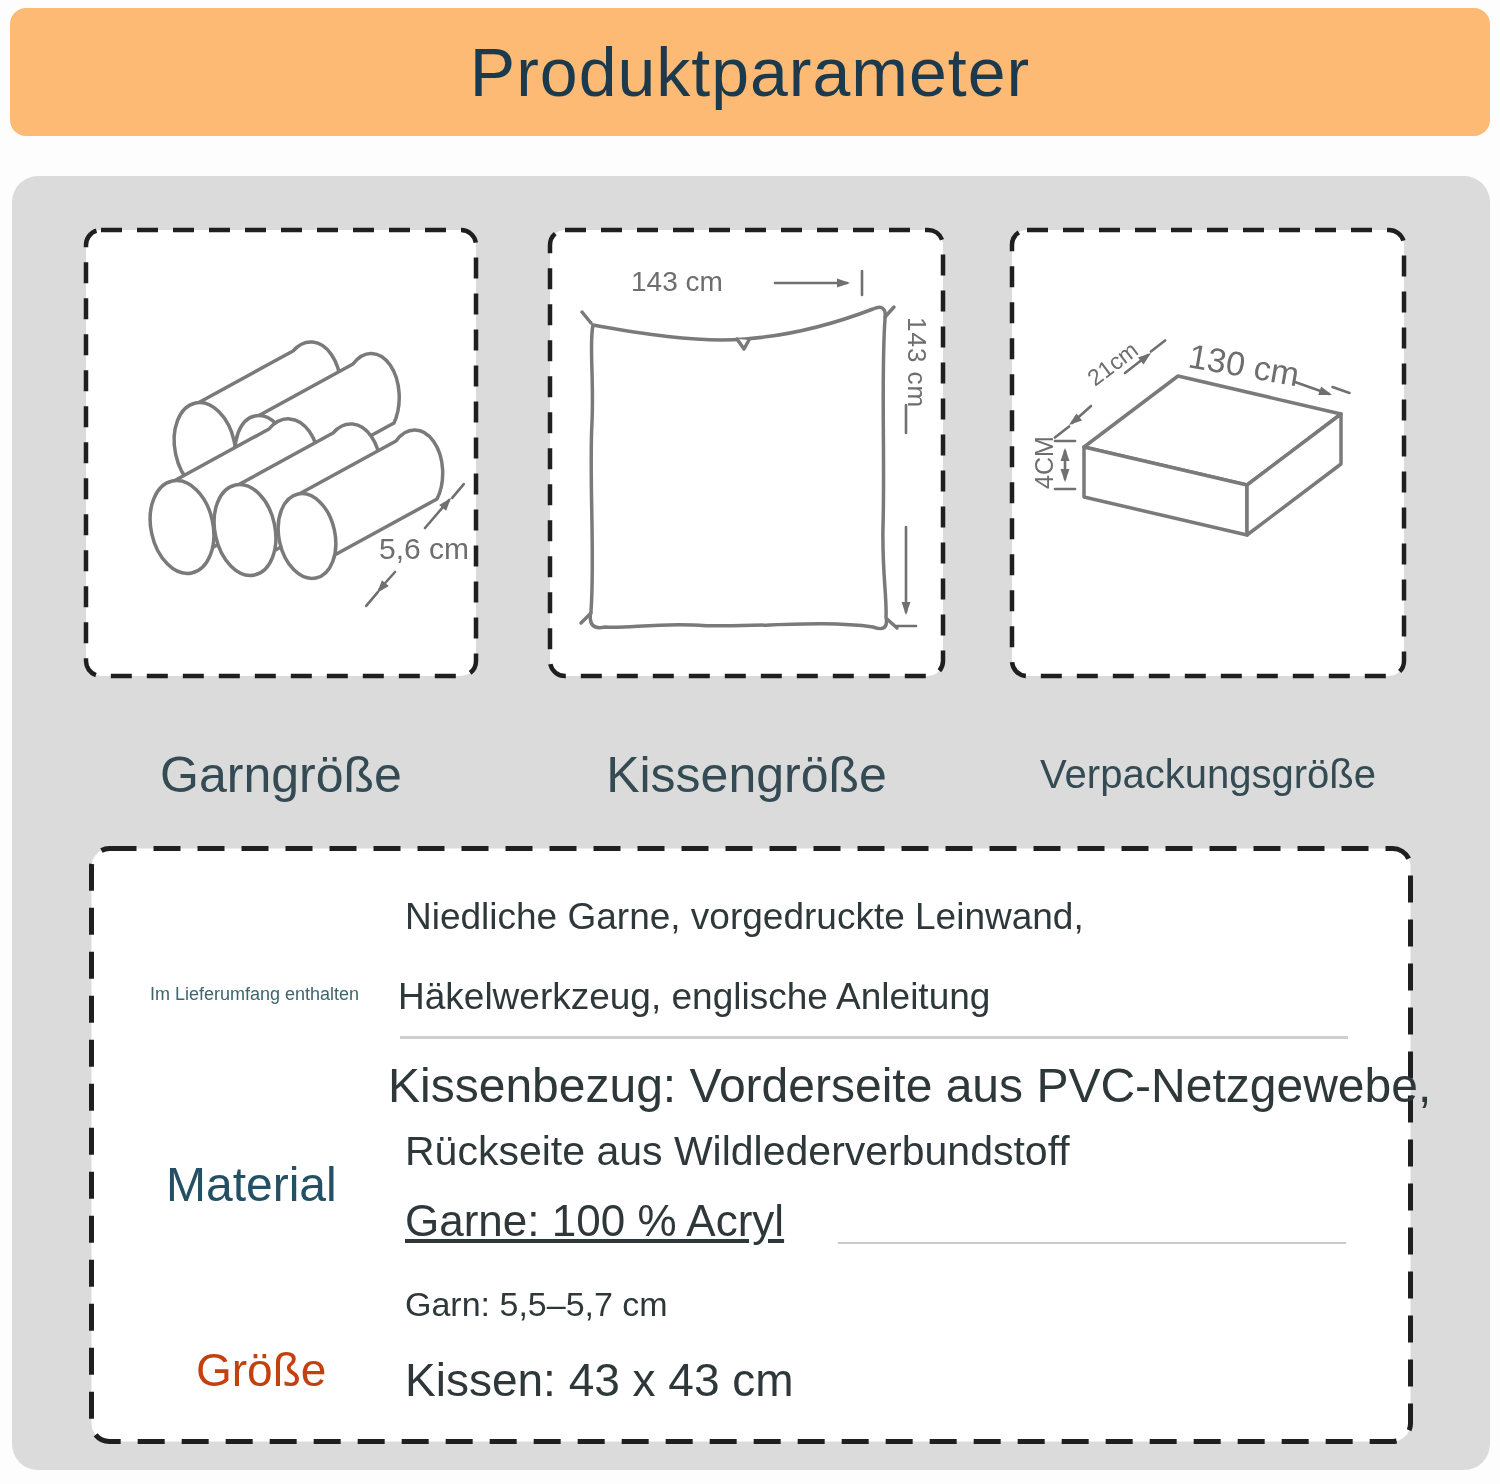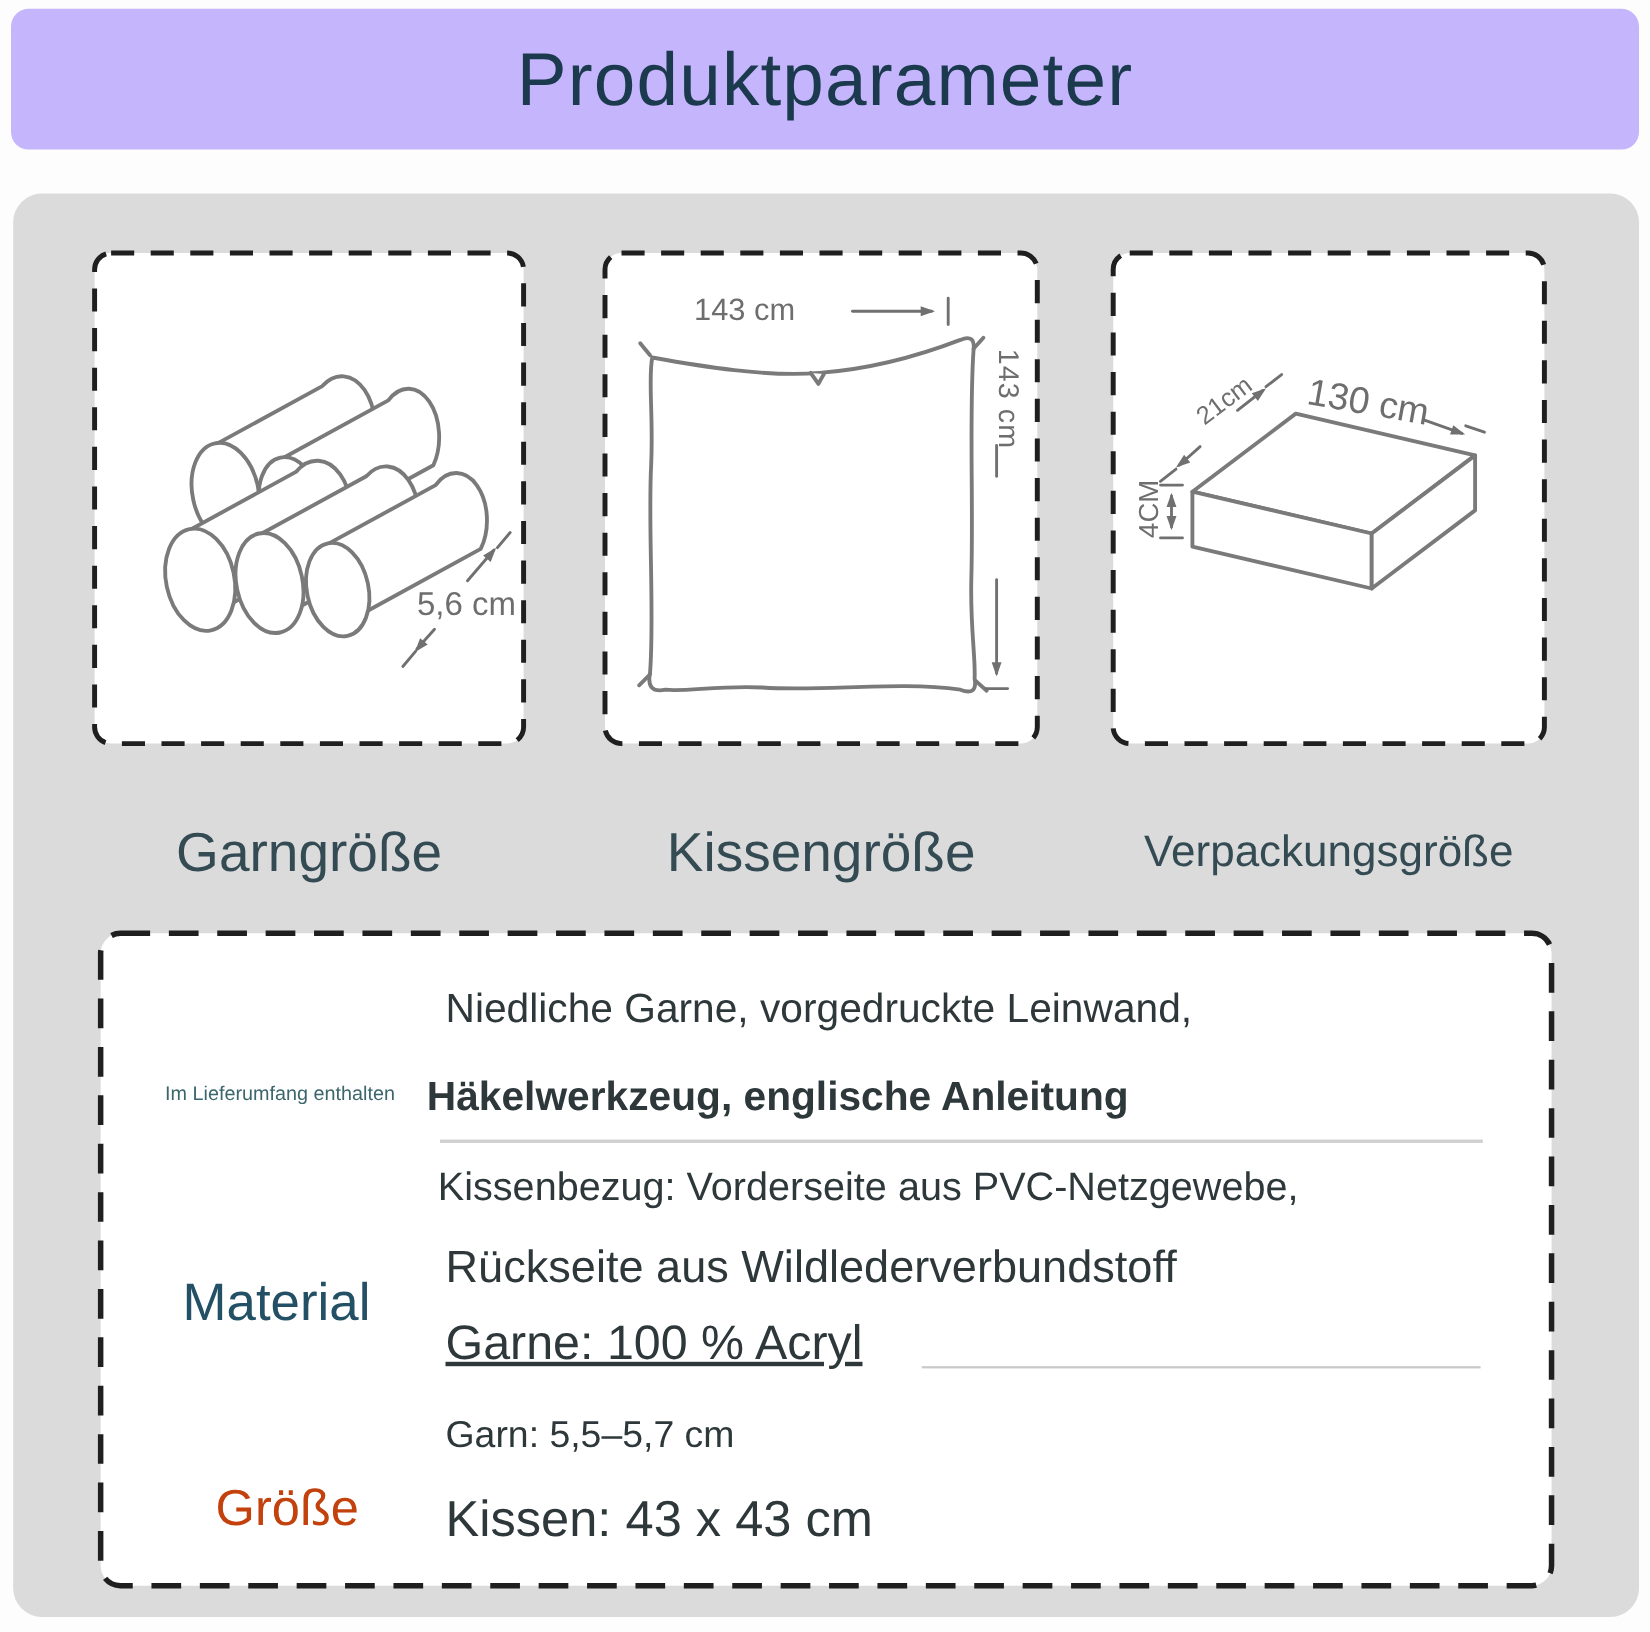--- a/index.html
+++ b/index.html
@@ -2,21 +2,21 @@
 <html><head>
 <meta charset="utf-8">
 <style>
   html,body{margin:0;padding:0;background:#ffffff;}
   .page{
     position:relative;width:1500px;height:1484px;background:#fdfdfd;overflow:hidden;
     font-family:"Liberation Sans", sans-serif;
   }
   .abs{position:absolute;}
   .header-bar{
-    left:10px;top:8px;width:1480px;height:128px;background:#c4b5fd;border-radius:16px;
+    left:10px;top:8px;width:1480px;height:128px;background:#fdba74;border-radius:16px;
     display:flex;align-items:center;justify-content:center;
   }
   .header-title{
     font-size:68px;font-weight:500;color:#1c3a4d;letter-spacing:1px;
   }
   .panel{
     left:12px;top:176px;width:1478px;height:1294px;background:#dbdbdb;border-radius:26px;
   }
   .card{background:transparent;}
   .card svg{position:absolute;left:0;top:0;}
@@ -181,26 +181,26 @@
   <div class="abs caption" style="left:547px;top:746px;width:399px;font-size:50px;">Kissengröße</div>
   <div class="abs caption" style="left:1009px;top:752px;width:398px;font-size:40px;">Verpackungsgröße</div>
 
   <div class="abs spec-box" style="left:88px;top:845px;width:1326px;height:600px;">
     <svg width="1326" height="600" viewBox="0 0 1326 600" style="position:absolute;left:0;top:0;">
       <rect class="dash-rect" x="3.5" y="3.5" width="1319" height="593" rx="18" stroke-width="5" stroke-dasharray="27 17"></rect>
     </svg>
 
     <div class="abs spec-label" style="left:62px;top:139px;font-size:18px;color:#3c656c;">Im Lieferumfang enthalten</div>
     <div class="abs spec-line" style="left:317px;top:51px;font-size:37px;">Niedliche Garne, vorgedruckte Leinwand,</div>
-    <div class="abs spec-line" style="left:300px;top:131px;font-size:37px;font-weight:bold;">Häkelwerkzeug, englische Anleitung</div>
+    <div class="abs spec-line" style="left:310px;top:131px;font-size:37px;">Häkelwerkzeug, englische Anleitung</div>
 
     <div class="abs divider" style="left:312px;top:191px;width:948px;height:3px;"></div>
 
     <div class="abs spec-label" style="left:78px;top:312px;font-size:48px;color:#235064;">Material</div>
-    <div class="abs spec-line" style="left:310px;top:213px;font-size:36px;">Kissenbezug: Vorderseite aus PVC-Netzgewebe,</div>
+    <div class="abs spec-line" style="left:300px;top:213px;font-size:48px;">Kissenbezug: Vorderseite aus PVC-Netzgewebe,</div>
     <div class="abs spec-line" style="left:317px;top:283px;font-size:41px;">Rückseite aus Wildlederverbundstoff</div>
     <div class="abs spec-line" style="left:317px;top:351px;font-size:44px;text-decoration:underline;">Garne: 100 % Acryl</div>
     <div class="abs divider" style="left:750px;top:397px;width:508px;height:2px;background:#c9c9c9;"></div>
 
     <div class="abs spec-label" style="left:108px;top:498px;font-size:46px;color:#c2410c;">Größe</div>
     <div class="abs spec-line" style="left:317px;top:440px;font-size:34px;">Garn: 5,5–5,7 cm</div>
     <div class="abs spec-line" style="left:317px;top:508px;font-size:46px;">Kissen: 43 x 43 cm</div>
   </div>
 
 </div>

